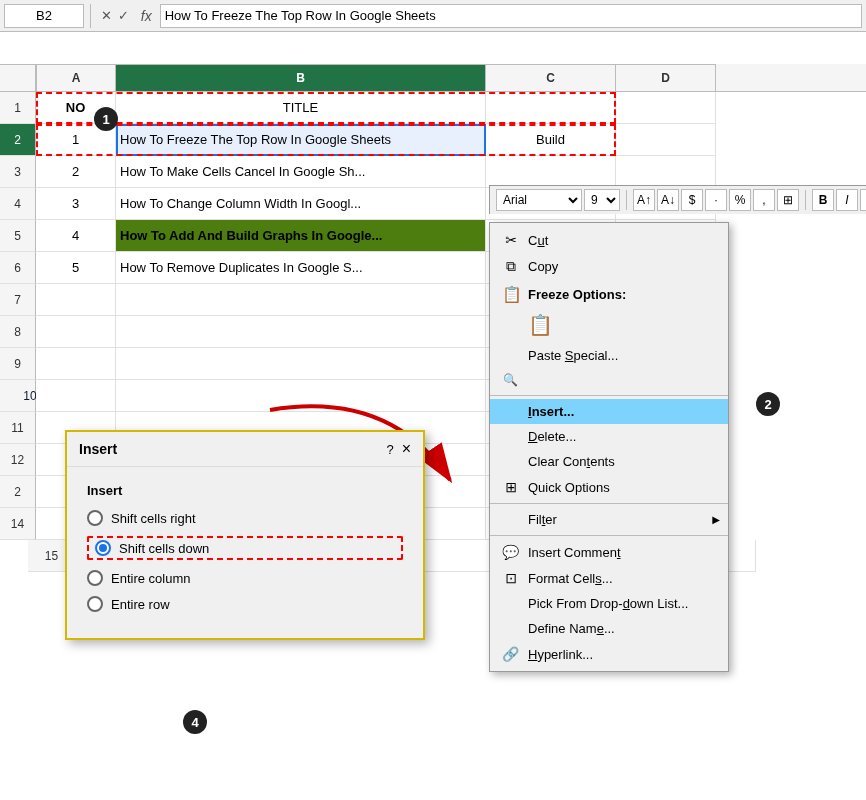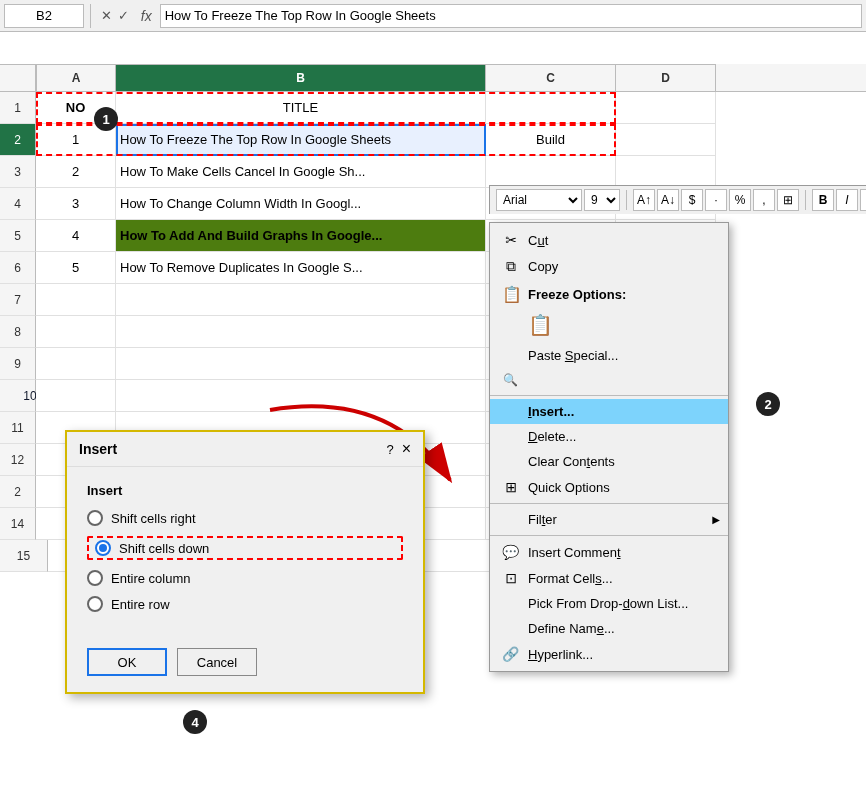--- a/index.html
+++ b/index.html
@@ -240,21 +240,21 @@
           <div style="width: 100px; min-width: 100px; height: 32px; border-right: 1px solid rgb(224, 224, 224); border-bottom: 1px solid rgb(224, 224, 224); font-size: 13px; padding: 2px 4px; overflow: hidden; white-space: nowrap; display: flex; align-items: center; background: rgb(255, 255, 255);"></div>
         </div>
         <div style="display: flex; height: 32px;">
           <div style="width: 36px; min-width: 36px; display: flex; align-items: center; justify-content: center; border-right: 1px solid rgb(187, 187, 187); border-bottom: 1px solid rgb(224, 224, 224); background: rgb(245, 245, 245); font-size: 12px; color: rgb(51, 51, 51); cursor: pointer;">14</div>
           <div style="width: 80px; min-width: 80px; height: 32px; border-right: 1px solid rgb(224, 224, 224); border-bottom: 1px solid rgb(224, 224, 224); font-size: 13px; padding: 2px 4px; overflow: hidden; white-space: nowrap; display: flex; align-items: center; background: rgb(255, 255, 255);"></div>
           <div style="width: 370px; min-width: 370px; height: 32px; border-right: 1px solid rgb(224, 224, 224); border-bottom: 1px solid rgb(224, 224, 224); font-size: 13px; padding: 2px 4px; overflow: hidden; white-space: nowrap; display: flex; align-items: center; background: rgb(255, 255, 255);"></div>
           <div style="width: 130px; min-width: 130px; height: 32px; border-right: 1px solid rgb(224, 224, 224); border-bottom: 1px solid rgb(224, 224, 224); font-size: 13px; padding: 2px 4px; overflow: hidden; white-space: nowrap; display: flex; align-items: center; background: rgb(255, 255, 255);"></div>
           <div style="width: 100px; min-width: 100px; height: 32px; border-right: 1px solid rgb(224, 224, 224); border-bottom: 1px solid rgb(224, 224, 224); font-size: 13px; padding: 2px 4px; overflow: hidden; white-space: nowrap; display: flex; align-items: center; background: rgb(255, 255, 255);"></div>
         </div>
         <div style="display: flex; height: 32px;">
-          <div style="width: 48px; min-width: 36px; display: flex; align-items: center; justify-content: center; border-right: 1px solid rgb(187, 187, 187); border-bottom: 1px solid rgb(224, 224, 224); background: rgb(245, 245, 245); font-size: 12px; color: rgb(51, 51, 51); cursor: pointer;">15</div>
+          <div style="width: 48px; min-width: 36px; display: flex; align-items: center; justify-content: center; border-right: 1px solid rgb(187, 187, 187); border-bottom: 1px solid rgb(224, 224, 224); background: rgb(245, 245, 245); font-size: 12px; color: rgb(51, 51, 51); cursor: pointer; margin-left: 28px;">15</div>
           <div style="width: 80px; min-width: 80px; height: 32px; border-right: 1px solid rgb(224, 224, 224); border-bottom: 1px solid rgb(224, 224, 224); font-size: 13px; padding: 2px 4px; overflow: hidden; white-space: nowrap; display: flex; align-items: center; background: rgb(255, 255, 255);"></div>
           <div style="width: 370px; min-width: 370px; height: 32px; border-right: 1px solid rgb(224, 224, 224); border-bottom: 1px solid rgb(224, 224, 224); font-size: 13px; padding: 2px 4px; overflow: hidden; white-space: nowrap; display: flex; align-items: center; background: rgb(255, 255, 255);"></div>
           <div style="width: 130px; min-width: 130px; height: 32px; border-right: 1px solid rgb(224, 224, 224); border-bottom: 1px solid rgb(224, 224, 224); font-size: 13px; padding: 2px 4px; overflow: hidden; white-space: nowrap; display: flex; align-items: center; background: rgb(255, 255, 255);"></div>
           <div style="width: 100px; min-width: 100px; height: 32px; border-right: 1px solid rgb(224, 224, 224); border-bottom: 1px solid rgb(224, 224, 224); font-size: 13px; padding: 2px 4px; overflow: hidden; white-space: nowrap; display: flex; align-items: center; background: rgb(255, 255, 255);"></div>
         </div>
       </div>
 
   <div style="position: absolute; top: 28px; left: 36px; width: 580px; height: 32px; border: 2px dashed red; pointer-events: none; z-index: 20;"></div>
       <div style="position: absolute; top: 60px; left: 36px; width: 580px; height: 32px; border: 2px dashed red; pointer-events: none; z-index: 20;"></div>
     </div>
@@ -375,28 +375,20 @@
       </div>
       <div class="radio-option">
         <div class="radio-circle"></div>
         <span>Entire col<span class="underline">u</span>mn</span>
       </div>
       <div class="radio-option">
         <div class="radio-circle"></div>
         <span>Entire r<span class="underline">o</span>w</span>
       </div>
     </div>
-    <div class="dialog-footer">
-      <button class="btn-ok" style="border:2px solid #1a73e8;">
-        <span>OK</span>
-      </button>
-      <button class="btn-cancel">
-        <span>Cancel</span>
-      </button>
-    </div>
   </div>
 
   <svg class="arrow-svg" style="top:390px; left:210px; width:300px; height:120px;" viewBox="0 0 300 120">
     <defs>
       <marker id="arrowhead" markerWidth="10" markerHeight="7" refX="9" refY="3.5" orient="auto">
         <polygon points="0 0, 10 3.5, 0 7" fill="#cc0000"></polygon>
       </marker>
     </defs>
     <path d="M 60 20 Q 180 0 240 90" stroke="#cc0000" stroke-width="4" fill="none" marker-end="url(#arrowhead)"></path>
   </svg>

